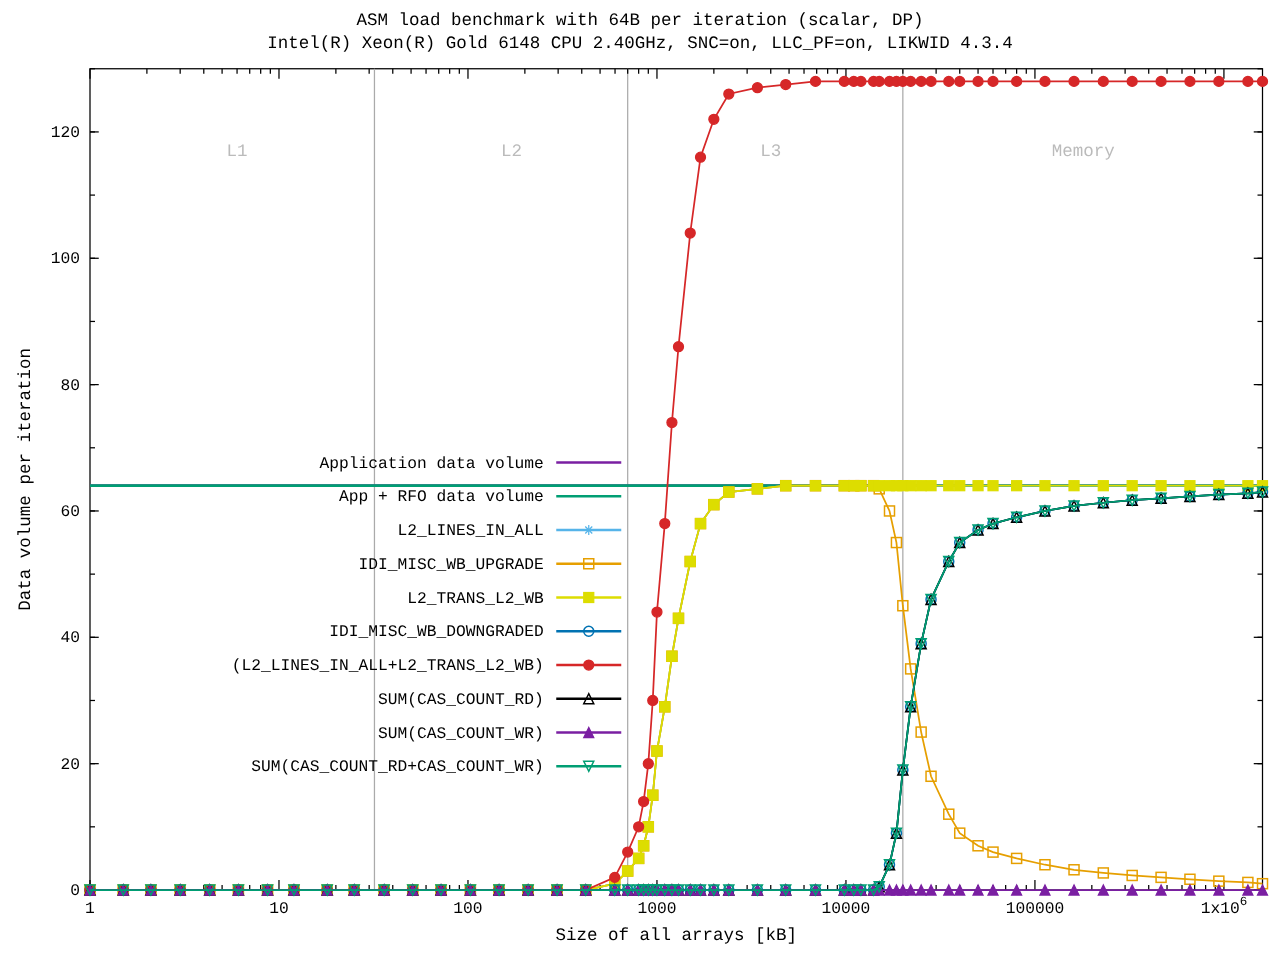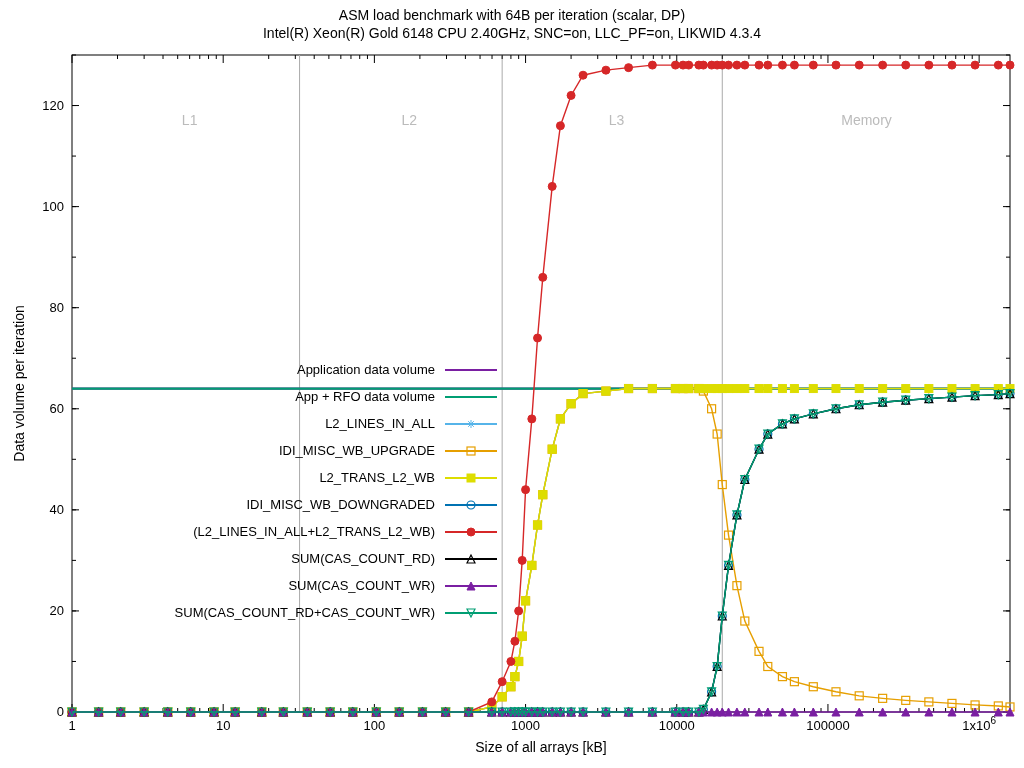--- a/index.html
+++ b/index.html
@@ -1,16 +1,16 @@
 <!DOCTYPE html>
 <html><head>
 <meta charset="utf-8">
 <style>
   html,body{margin:0;padding:0;background:#fff;font-family:Arial,Helvetica,sans-serif;}
-  .wrap{position:relative;width:1024px;height:768px;}
+  .wrap{position:relative;width:1024px;height:768px;font-family:Liberation Mono, monospace;}
   svg{position:absolute;inset:0;}
   .title{font-size:14px;text-anchor:middle;}
   .axis-label{font-size:14px;text-anchor:middle;}
   .tick{font-size:13px;}
   .region-label{font-size:14px;fill:#bbb;text-anchor:middle;}
   .legend-label{font-size:13px;text-anchor:end;}
   line.grid{stroke:#aaa;stroke-width:1;}
 </style>
 </head>
 <body>

